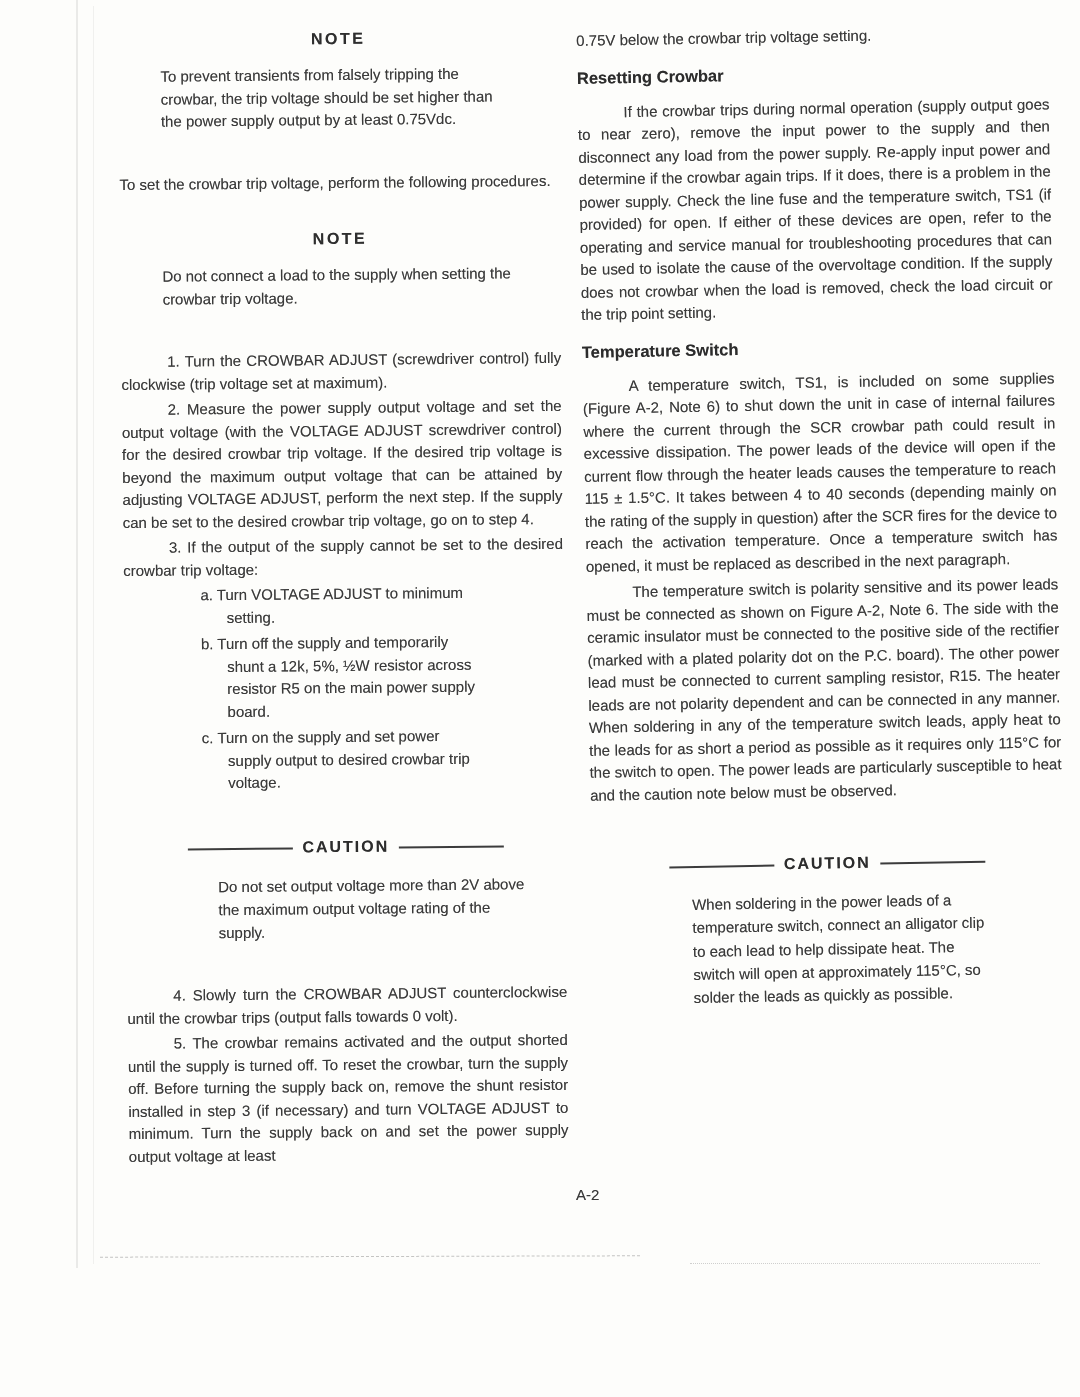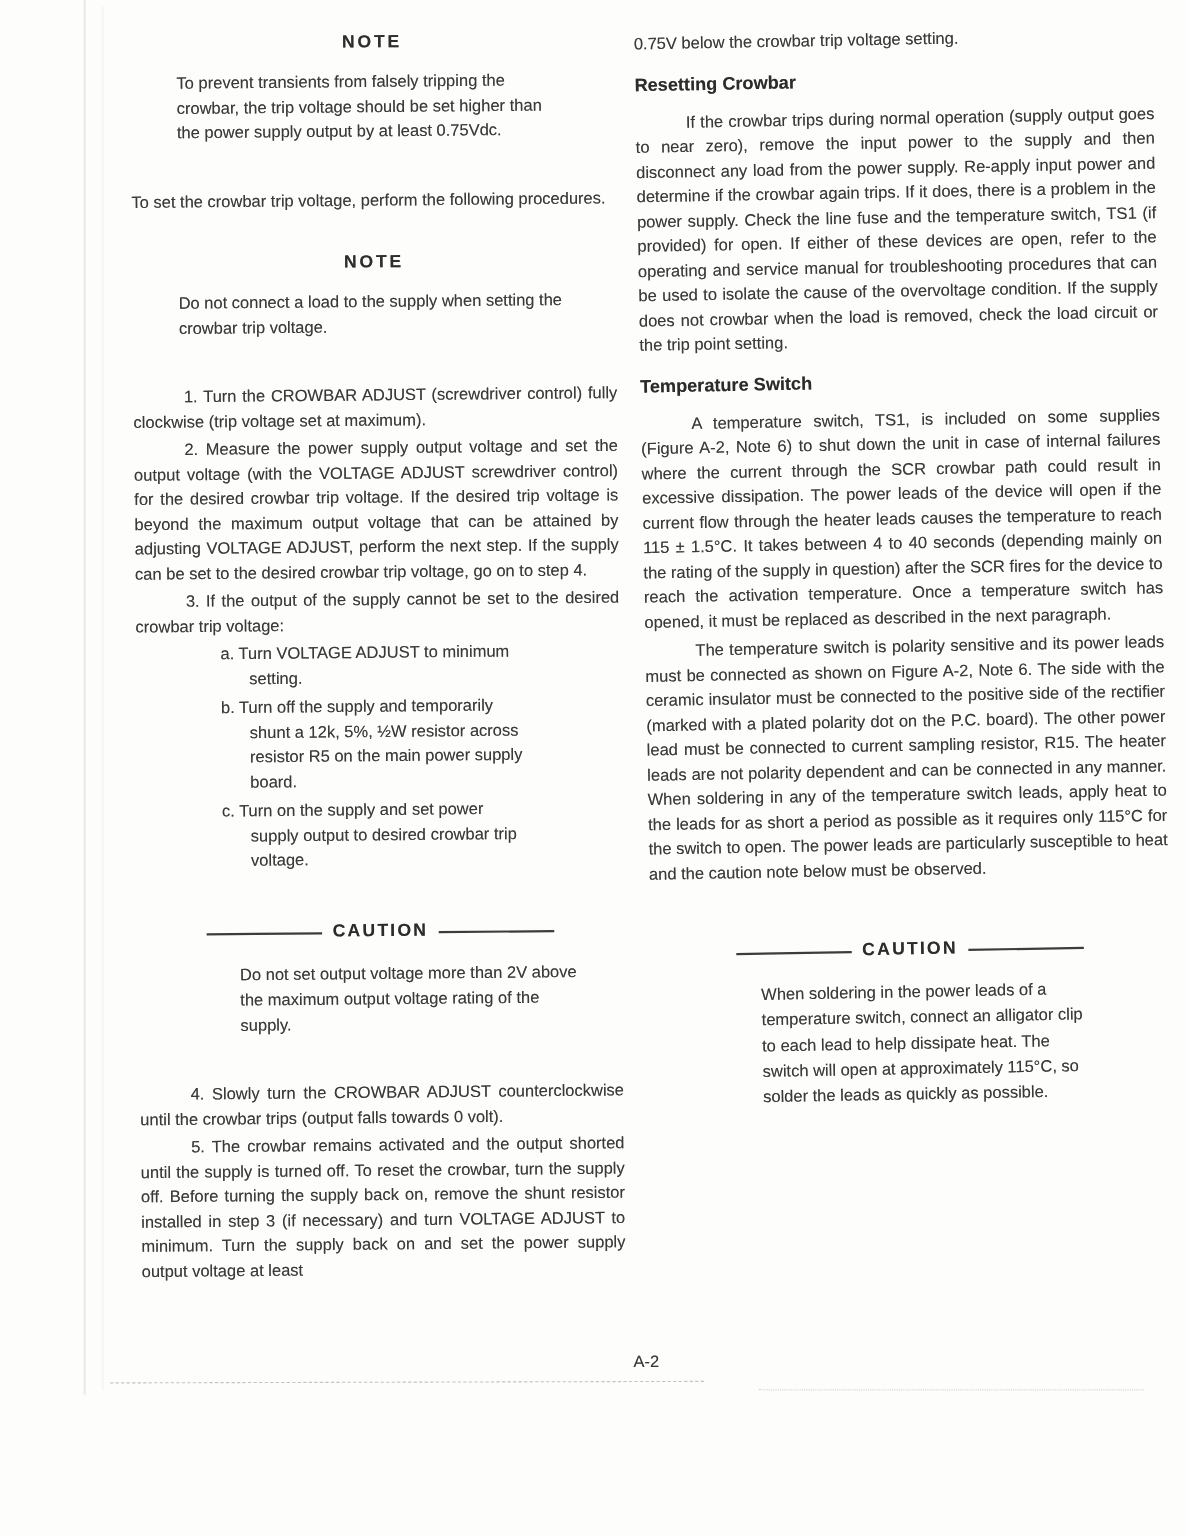--- a/index.html
+++ b/index.html
@@ -110,21 +110,20 @@
     line-height: 1.55;
     text-align: left;
     margin: 0 78px 0 100px;
   }
   .page-number {
     position: absolute;
     top: 1186px;
     left: 576px;
     font-size: 15px;
     color: #3a3a3a;
-    margin-top: 44px;
   }
 </style>
 </head>
 <body>
 
 <div class="page">
 
   <div class="edge-line-1"></div>
   <div class="edge-line-2"></div>
   <div class="bottom-line"></div>

